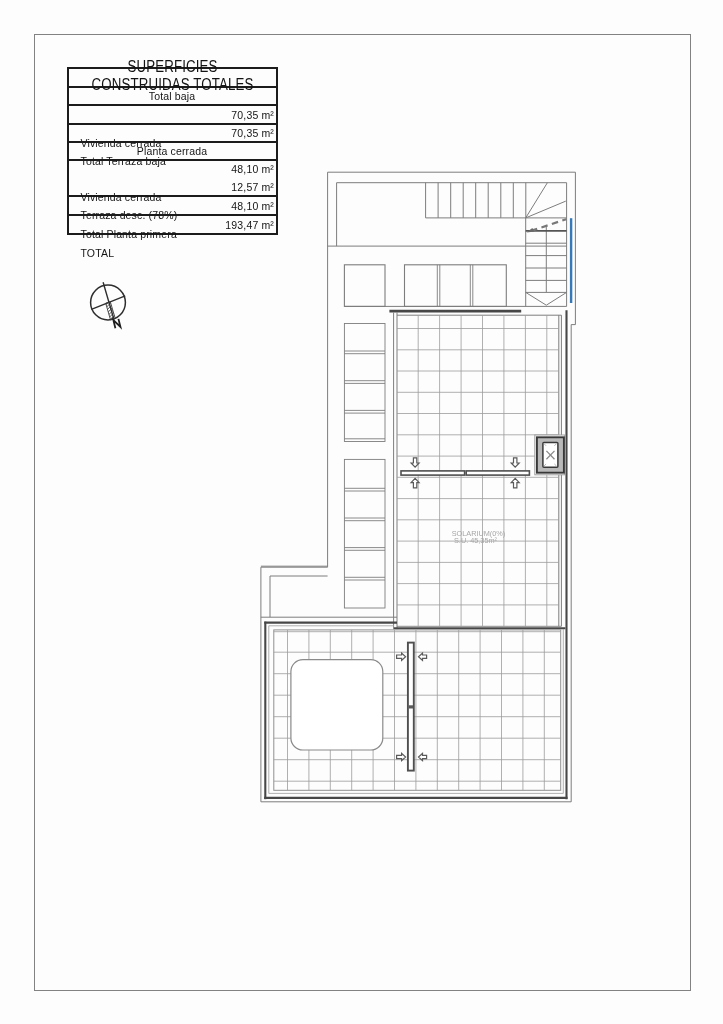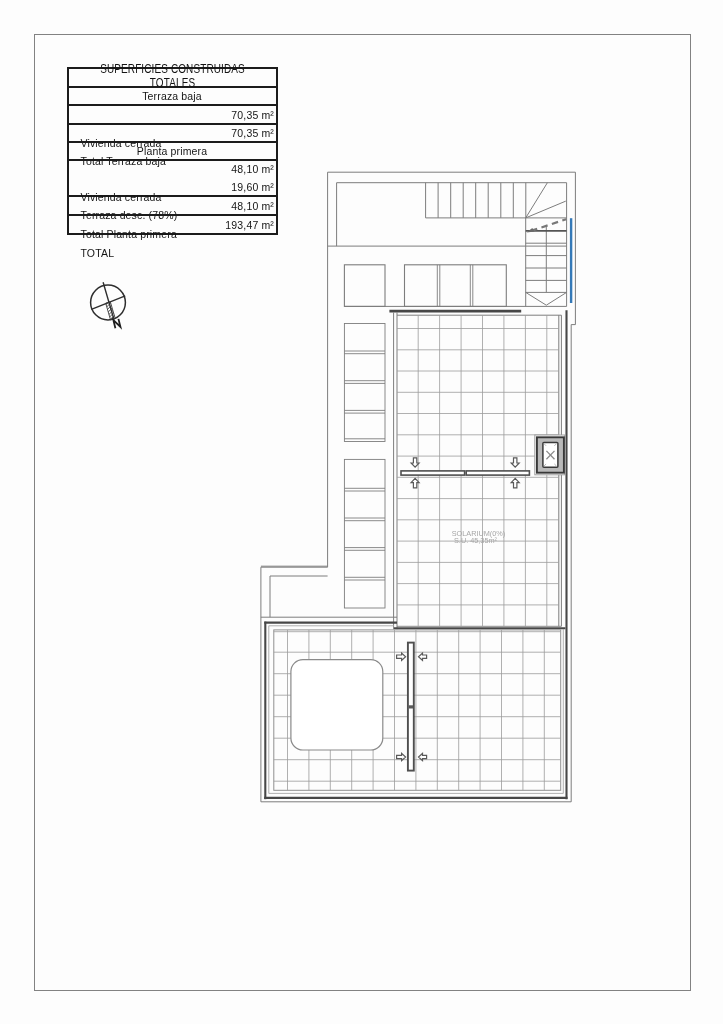--- a/index.html
+++ b/index.html
@@ -3,58 +3,58 @@
 <meta charset="utf-8">
 <style>
 html,body{margin:0;padding:0;}
 body{width:723px;height:1024px;background:#fdfdfd;position:relative;font-family:"Liberation Sans",sans-serif;overflow:hidden;}
 .pageborder{position:absolute;left:34px;top:34px;width:655px;height:955px;border:1px solid #828282;background:#fdfdfd;}
 svg.plan{position:absolute;left:0;top:0;}
 .tbl{position:absolute;left:66.5px;top:66.7px;width:207px;border:2px solid #1c1c1c;background:#fdfdfd;}
 .trw{position:relative;border-bottom:2px solid #1c1c1c;font-size:10.5px;color:#141414;letter-spacing:0.15px;}
 .trw.last{border-bottom:none;}
 .trw.tc{text-align:center;}
-.trw.hdr{font-size:12px;}
+.trw.hdr{font-size:16px;}
 .trw.tc span{position:absolute;left:0;right:0;top:50%;transform:translateY(-54%);}
 .trw.hdr span{transform:translateY(-54%) scaleX(0.83);}
 .lb{position:absolute;left:12px;top:50%;transform:translateY(-54%);margin-top:28px;}
 .vl{position:absolute;right:1.5px;top:50%;transform:translateY(-54%);margin-left:19px;}
 .dbl .sub{position:relative;height:50%;}
 </style>
 </head>
 <body>
 
 <div class="pageborder"></div>
 
 <div class="tbl">
 <div class="trw tc hdr" style="height:17.1px">
       <span>SUPERFICIES CONSTRUIDAS TOTALES</span>
     </div>
 <div class="trw tc" style="height:16.3px">
-      <span>Terraza baja</span>
+      <span>Total baja</span>
     </div>
 <div class="trw" style="height:16.9px">
       <span class="lb">Vivienda cerrada</span>
       <span class="vl">70,35 m²</span>
     </div>
 <div class="trw" style="height:15.6px">
       <span class="lb">Total Terraza baja</span>
       <span class="vl">70,35 m²</span>
     </div>
 <div class="trw tc" style="height:16.3px">
-      <span>Planta primera</span>
+      <span>Planta cerrada</span>
     </div>
 <div class="trw dbl" style="height:34.5px">
       <div class="sub">
         <span class="lb">Vivienda cerrada</span>
         <span class="vl">48,10 m²</span>
       </div>
       <div class="sub">
         <span class="lb">Terraza desc. (78%)</span>
-        <span class="vl">19,60 m²</span>
+        <span class="vl">12,57 m²</span>
       </div>
     </div>
 <div class="trw" style="height:16.8px">
       <span class="lb">Total Planta primera</span>
       <span class="vl">48,10 m²</span>
     </div>
 <div class="trw last" style="height:17.2px">
       <span class="lb">TOTAL</span>
       <span class="vl">193,47 m²</span>
     </div>

